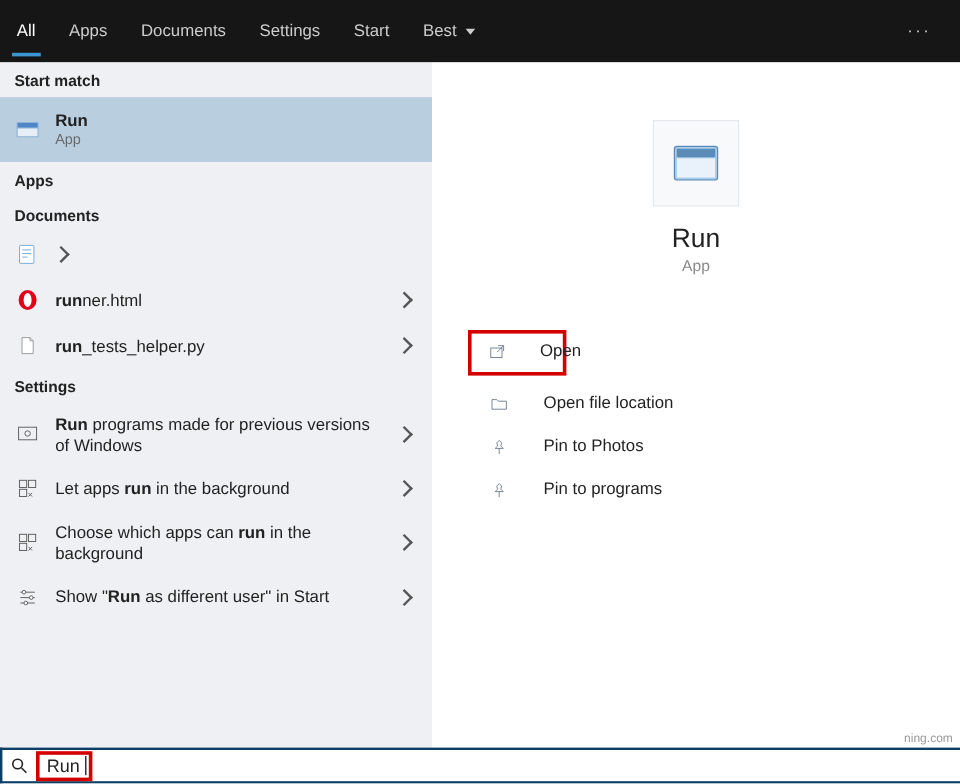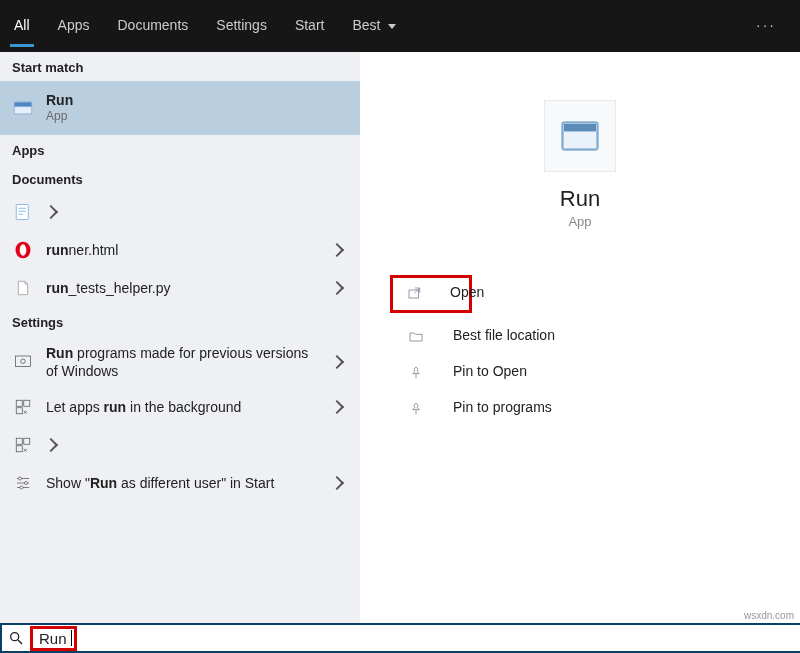--- a/index.html
+++ b/index.html
@@ -290,20 +290,23 @@
 
     <div class="row">
       <div class="icon">
         <svg viewBox="0 0 24 24" width="18" height="18">
             <rect x="3" y="3" width="8" height="8" fill="none" stroke="#555"></rect>
             <rect x="13" y="3" width="8" height="8" fill="none" stroke="#555"></rect>
             <rect x="3" y="13" width="8" height="8" fill="none" stroke="#555"></rect>
             <path d="M13 17 l4 4 m0 -4 l-4 4" stroke="#555"></path>
           </svg>
       </div>
+      <div class="labeling">
+        <div class="title">Choose which apps can <b>run</b> in the background</div>
+      </div>
       <div class="chevron"></div>
     </div>
 
     <div class="row">
       <div class="icon">
         <svg viewBox="0 0 24 24" width="18" height="18">
             <line x1="4" y1="6" x2="20" y2="6" stroke="#555"></line>
             <circle cx="8" cy="6" r="2" fill="#fff" stroke="#555"></circle>
             <line x1="4" y1="12" x2="20" y2="12" stroke="#555"></line>
             <circle cx="16" cy="12" r="2" fill="#fff" stroke="#555"></circle>
@@ -342,29 +345,29 @@
             </svg>
         </span>
         <span>Open</span>
       </div>
       <div class="action">
         <span class="aicon">
           <svg viewBox="0 0 24 24" width="16" height="16">
               <path d="M3 6 h6 l2 2 h10 v10 h-18 z" fill="none" stroke="#5a6b7b"></path>
             </svg>
         </span>
-        <span>Best file location</span>
+        <span>Open file location</span>
       </div>
       <div class="action">
         <span class="aicon">
           <svg viewBox="0 0 24 24" width="16" height="16">
               <path d="M12 3 l3 3 -1 4 3 3 -10 0 3 -3 -1 -4 z M12 13 v7" fill="none" stroke="#5a6b7b"></path>
             </svg>
         </span>
-        <span>Pin to Open</span>
+        <span>Pin to Photos</span>
       </div>
       <div class="action">
         <span class="aicon">
           <svg viewBox="0 0 24 24" width="16" height="16">
               <path d="M12 3 l3 3 -1 4 3 3 -10 0 3 -3 -1 -4 z M12 13 v7" fill="none" stroke="#5a6b7b"></path>
             </svg>
         </span>
         <span>Pin to programs</span>
       </div>
     </div>
@@ -377,13 +380,13 @@
         <circle cx="10" cy="10" r="6" fill="none" stroke="#222" stroke-width="2"></circle>
         <line x1="15" y1="15" x2="21" y2="21" stroke="#222" stroke-width="2"></line>
       </svg>
   </span>
   <span class="input-wrap">
     <span class="input">Run</span>
       <span class="caret"></span>
   </span>
 </div>
 
-<div class="watermark">wsxdn.com</div>
+<div class="watermark">ning.com</div>
 
 </body></html>

